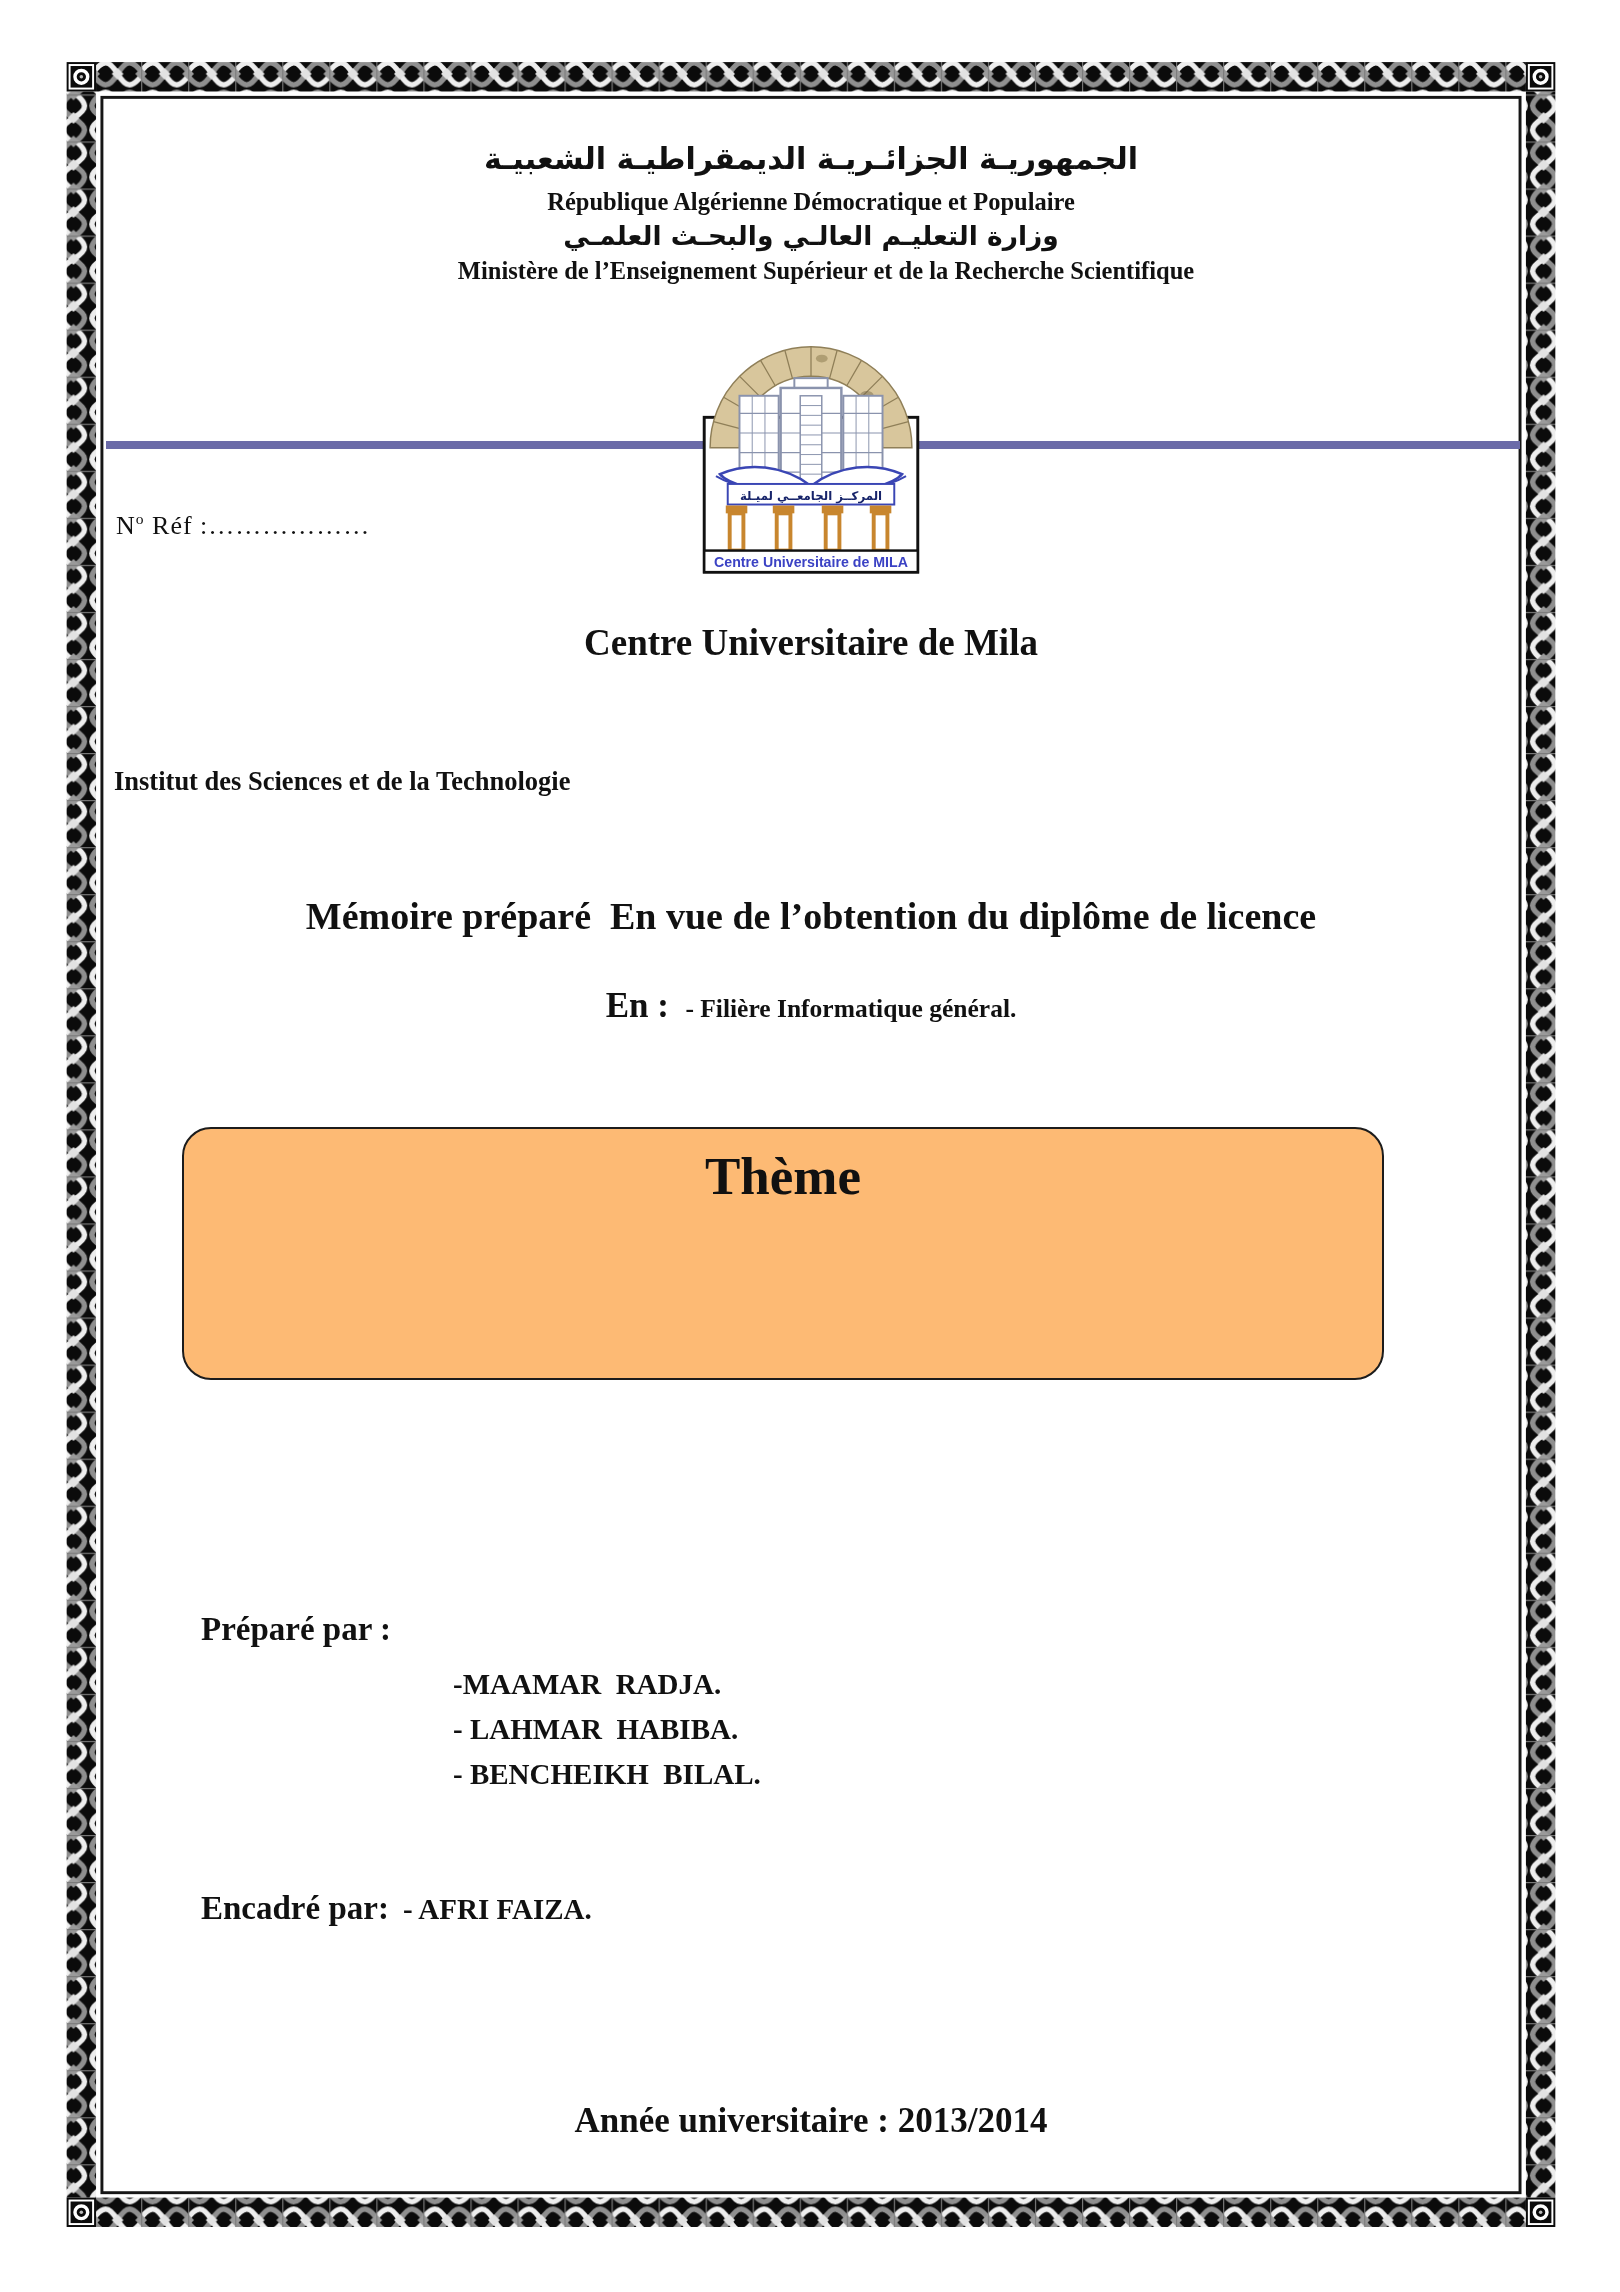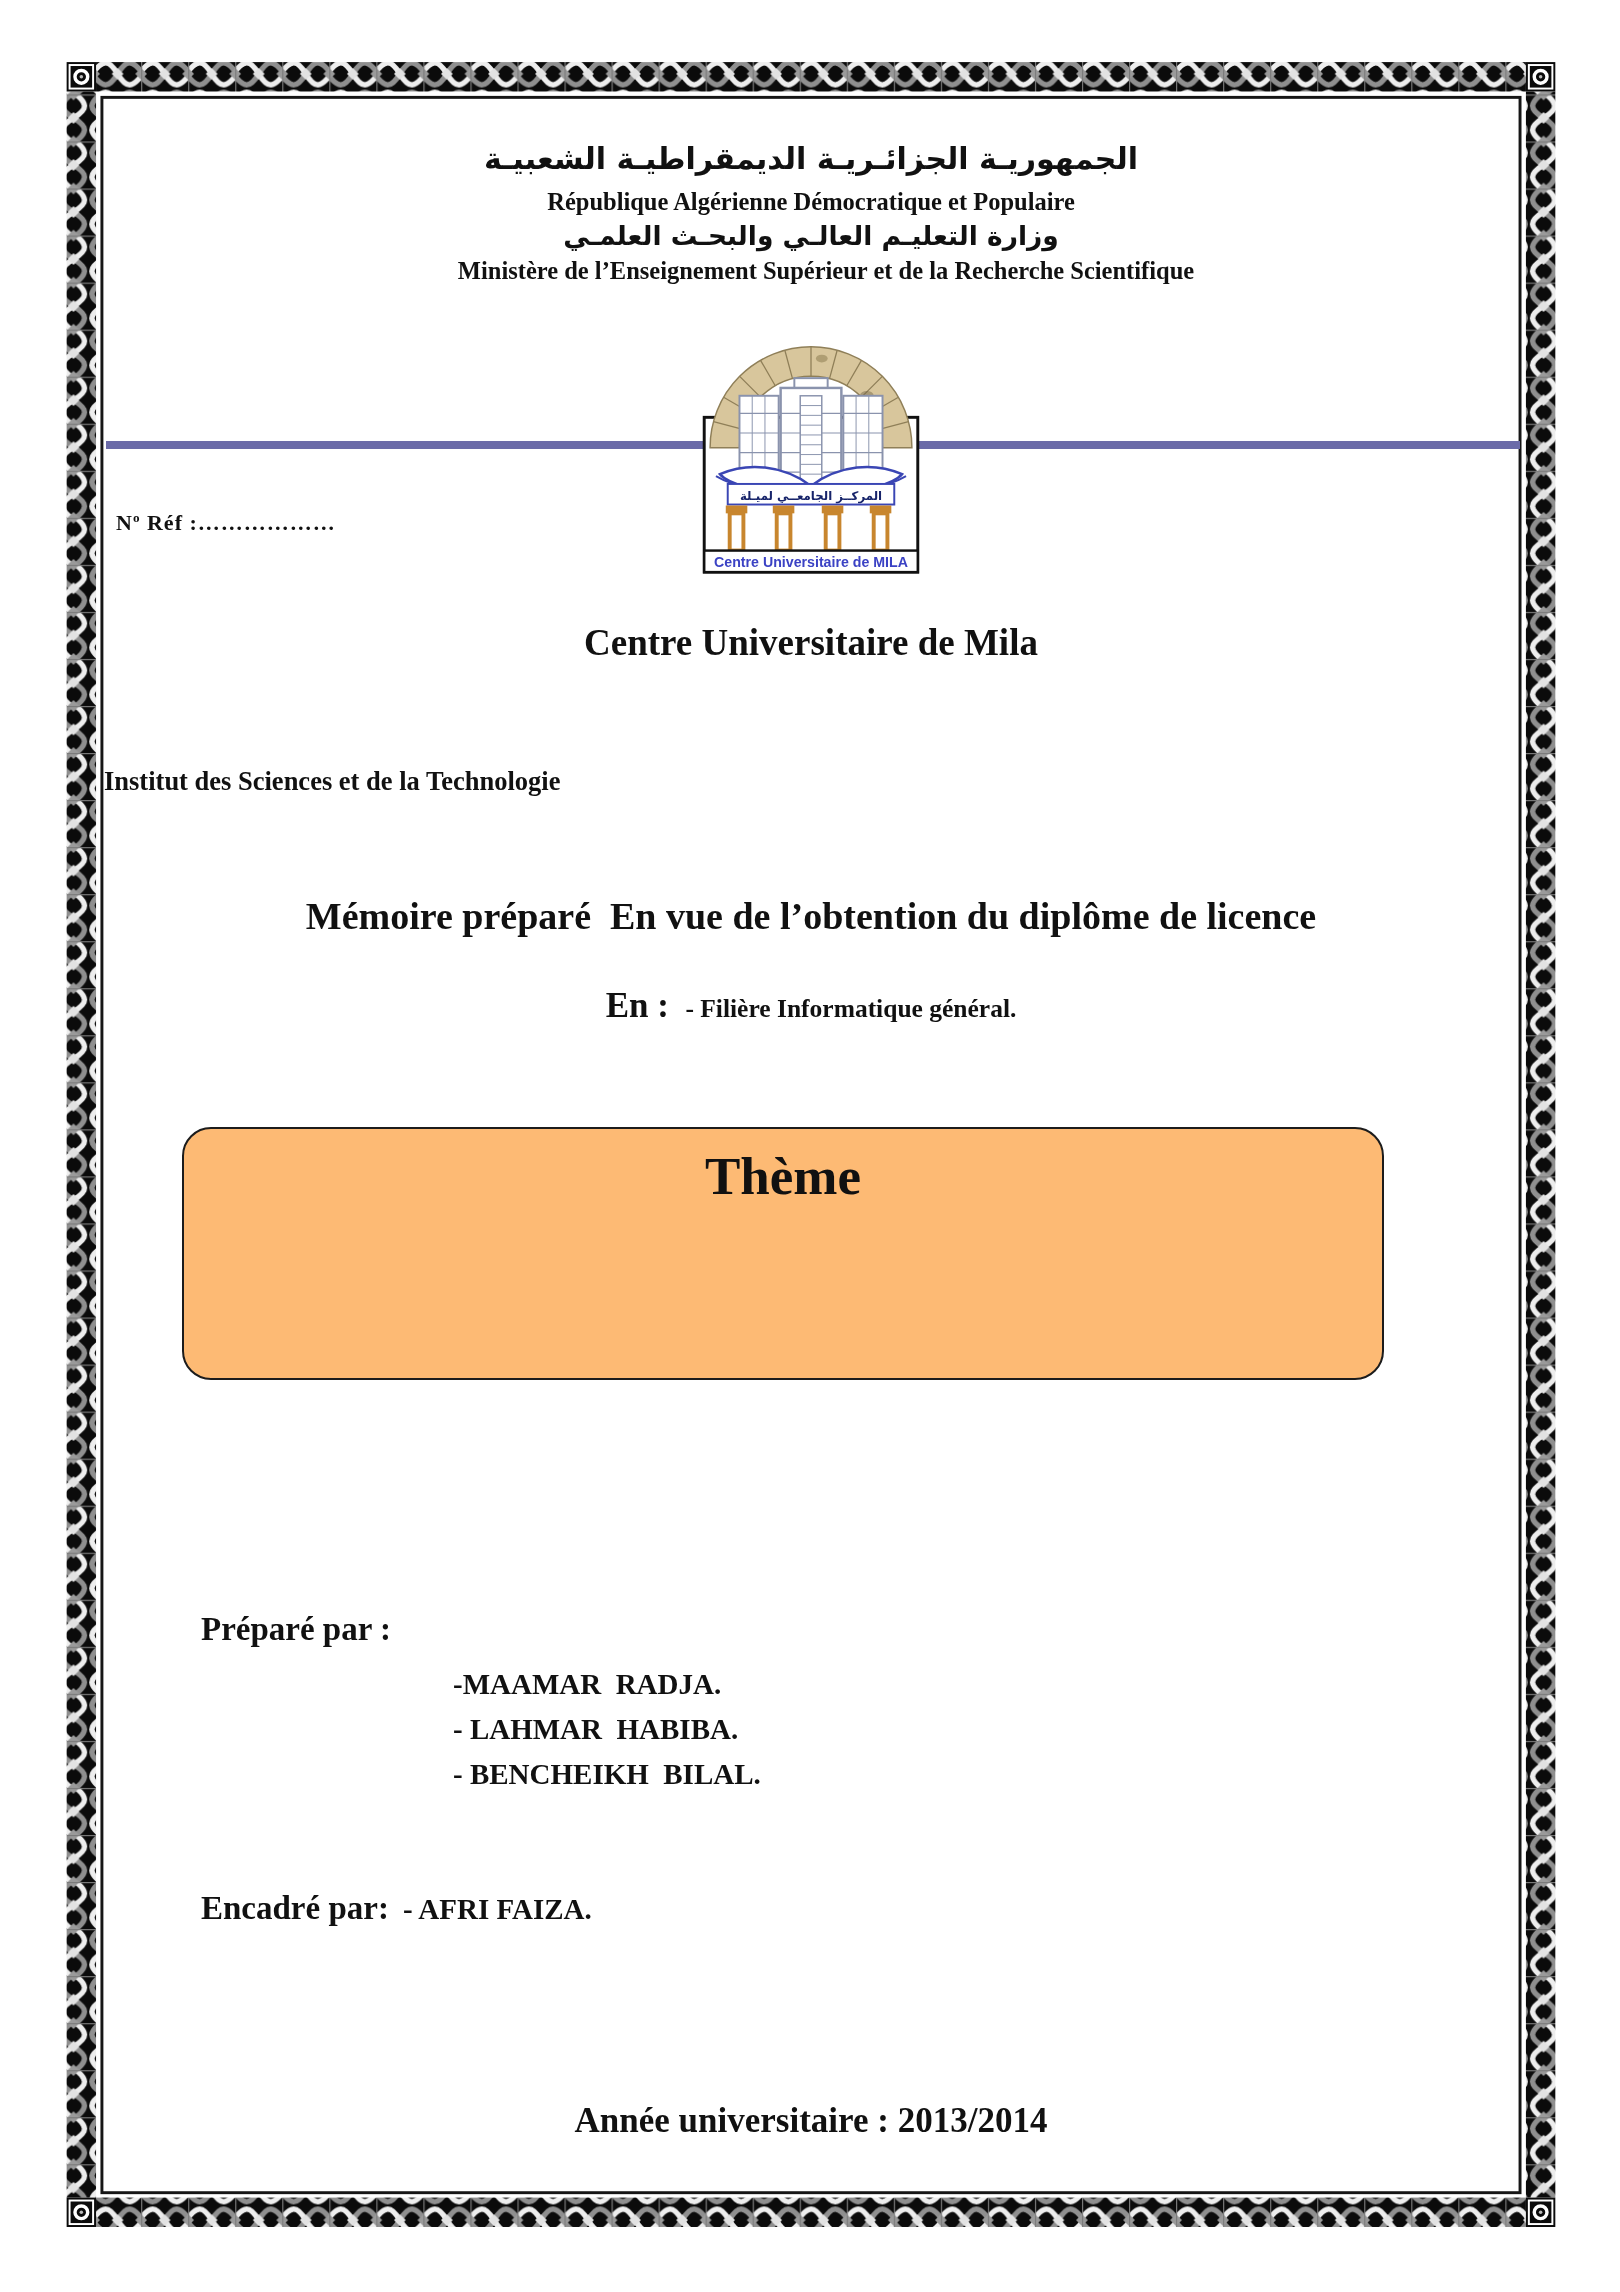--- a/index.html
+++ b/index.html
@@ -14,27 +14,27 @@
   .ar{font-family:"DejaVu Sans", sans-serif;direction:rtl;}
 
   #arabic-line-1{top:141px;font-size:30px;}
   #french-line-1{top:188px;font-size:24.5px;}
   #arabic-line-2{top:220px;font-size:26.5px;}
   #french-line-2{top:257px;font-size:24.5px;padding-left:15px;}
 
   #divider-line{top:441px;left:106px;width:1414px;height:7.8px;background:#6b6ba8;}
   #logo{left:700px;top:337px;width:222px;height:241px;}
 
-  #ref-line{left:116px;top:510px;font-size:22px;font-weight:bold;letter-spacing:1px;}
+  #ref-line{left:116px;top:510px;font-size:26px;font-weight:normal;letter-spacing:1px;}
   #ref-line sup{font-size:60%;}
 
   #university-title{top:621px;font-size:37px;}
 
   #inst-dept-row{top:766px;left:104px;width:1414px;display:flex;justify-content:space-between;
-    box-sizing:border-box;padding:0 0;font-size:26.5px;font-weight:bold;align-items:center;}
+    box-sizing:border-box;padding:0 10px;font-size:26.5px;font-weight:bold;align-items:center;}
 
   #memoire-line{top:894px;font-size:38px;}
 
   #field-line{top:986px;font-size:35px;}
   #field-line .filiere{font-size:25.5px;margin-left:7.8px;}
 
   #theme-box{left:182px;top:1127px;width:1202px;height:253px;border:2.9px solid #1c1c1c;
     border-radius:29px;text-align:center;box-sizing:border-box;background:#fdba74;}
   #theme-heading{margin-top:15.7px;font-size:53px;font-weight:bold;line-height:63px;}
   .theme-line{font-size:45px;font-style:italic;line-height:63px;}

